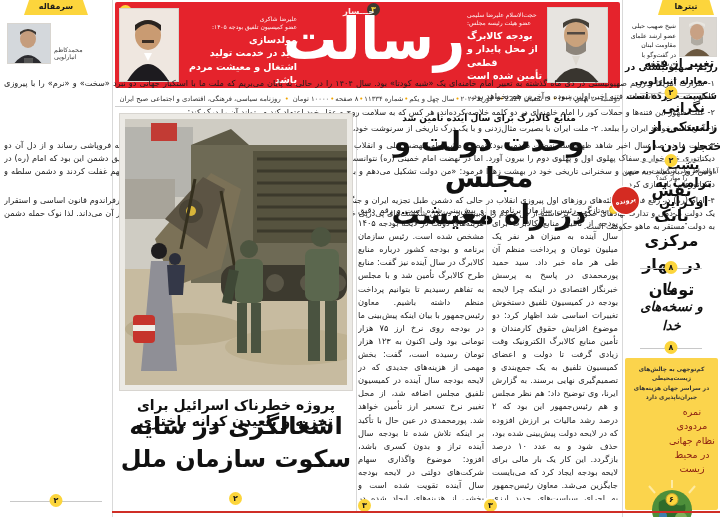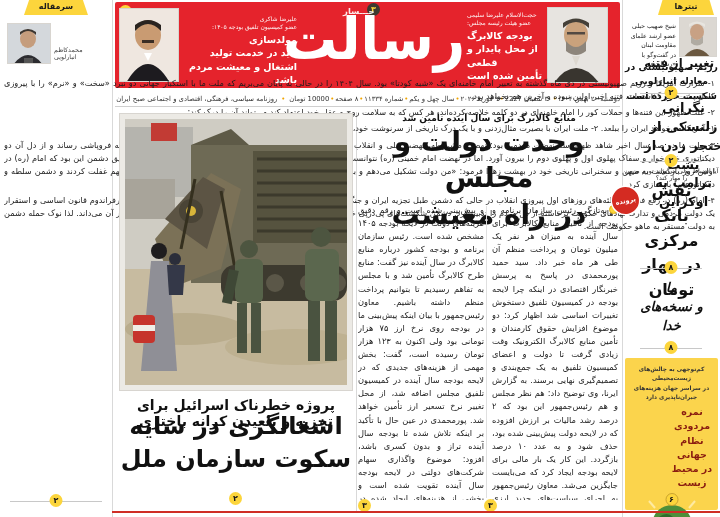--- a/index.html
+++ b/index.html
@@ -57,21 +57,21 @@
   .sb-h2{position:absolute;left:625px;top:99px;width:93px;text-align:center;font-size:13px;font-weight:bold;line-height:1.45;margin-left:12px;}
   .sb-kicker{position:absolute;left:624px;top:167px;width:95px;text-align:center;font-size:6.3px;color:#222;}
   .sb-h3{position:absolute;left:625px;top:179px;width:93px;text-align:center;font-size:16px;font-weight:bold;line-height:1.55;}
   .sb-h4{position:absolute;left:625px;top:279px;width:93px;text-align:center;font-size:13px;font-weight:bold;line-height:1.45;font-style:italic;}
   .tagdot{position:absolute;left:612px;top:187px;width:27px;height:27px;border-radius:50%;background:var(--tag-red);
           color:#fff;font-size:6.5px;font-weight:bold;display:flex;align-items:center;justify-content:center;
           transform:rotate(-12deg);z-index:3;box-shadow:0 0 0 1.5px #fff;}
   .feature{position:absolute;left:625px;top:358px;width:93px;height:152px;background:var(--feature-yellow);
            border-radius:2px;text-align:center;padding-top:7px;}
   .feature .fk{font-size:5.8px;font-weight:bold;color:#333;line-height:1.6;}
-  .feature .fh{font-size:9.5px;font-weight:bold;color:var(--feature-headline);line-height:1.5;margin-top:3px;padding-left:41px;}
+  .feature .fh{font-size:9.5px;font-weight:normal;color:var(--feature-headline);line-height:1.5;margin-top:3px;padding-left:41px;}
   .feature .badge{position:absolute;left:50%;bottom:4px;transform:translateX(-50%);border:1px solid #c9a32e;}
   .bottom-rule{position:absolute;left:112px;top:511px;width:608px;height:2px;background:var(--bottom-rule);}
 </style>
 </head>
 <body>
 
 <div class="page">
 
   <div class="vrule" style="left:112px;top:0;height:517px;"></div>
   <div class="vrule" style="left:356px;top:112px;height:399px;"></div>
@@ -115,21 +115,21 @@
         <path d="M17 20 q13 -12 26 0 l0 -5 q-13 -9 -26 0 z" fill="#454038"></path>
         <path d="M20 33 q10 12 20 0 l0 10 q-10 8 -20 0 z" fill="#8d857b"></path>
         <rect x="21" y="24" width="18" height="2.5" fill="#333" opacity=".8"></rect>
         <path d="M7 76 q23 -32 47 0 z" fill="#39352f"></path>
         <path d="M26 48 l4 10 4 -10 z" fill="#ddd8d0"></path>
       </svg>
     </div>
   </header>
 
   <div class="infoline">
-    <span><span>دوشنبه ۲۰ بهمن ۱۴۰۴</span><span class="dot">•</span><span>۳۰ شعبان 2227</span><span class="dot">•</span><span>۹ فوریه ۲۰۲۶</span><span class="dot">•</span><span>سال چهل و یکم</span><span class="dot">•</span><span>شماره ۱۱۳۳۴</span><span class="dot">•</span><span>۸ صفحه</span><span class="dot">•</span><span>10000 تومان</span></span>
+    <span><span>دوشنبه ۲۰ بهمن ۱۴۰۴</span><span class="dot">•</span><span>۳۰ شعبان 2227</span><span class="dot">•</span><span>۹ فوریه ۲۰۲۶</span><span class="dot">•</span><span>سال چهل و یکم</span><span class="dot">•</span><span>شماره ۱۱۳۳۴</span><span class="dot">•</span><span>۸ صفحه</span><span class="dot">•</span><span>۱۰۰۰۰ تومان</span></span>
     <span class="dot">•</span>
     <span>روزنامه سیاسی، فرهنگی، اقتصادی و اجتماعی صبح ایران</span>
     <span class="dot">•</span>
 
     <span class="sicon"></span>
     <span class="sicon"></span>
     <span class="sicon"></span>
 
   </div>
 

